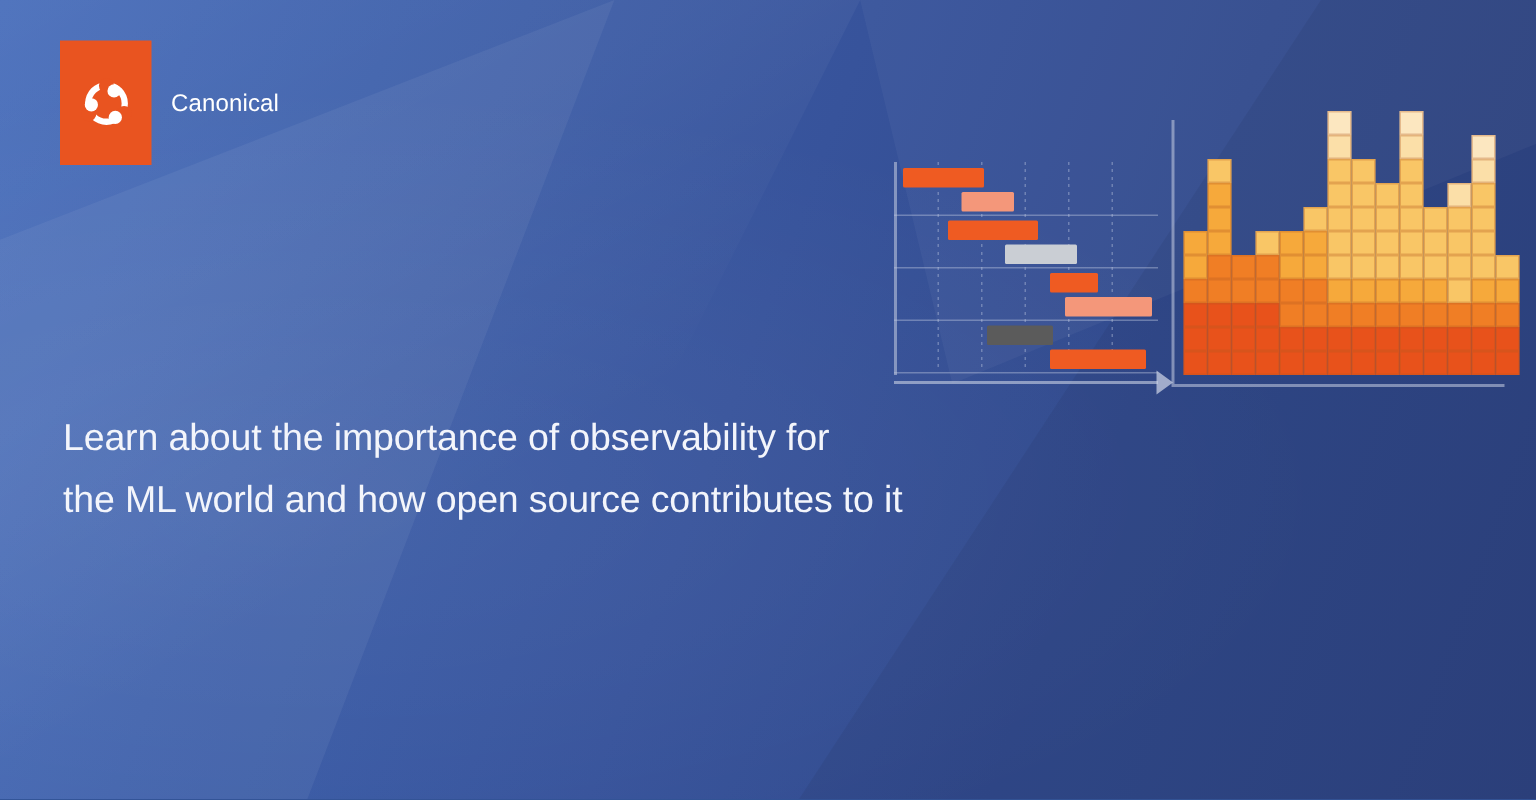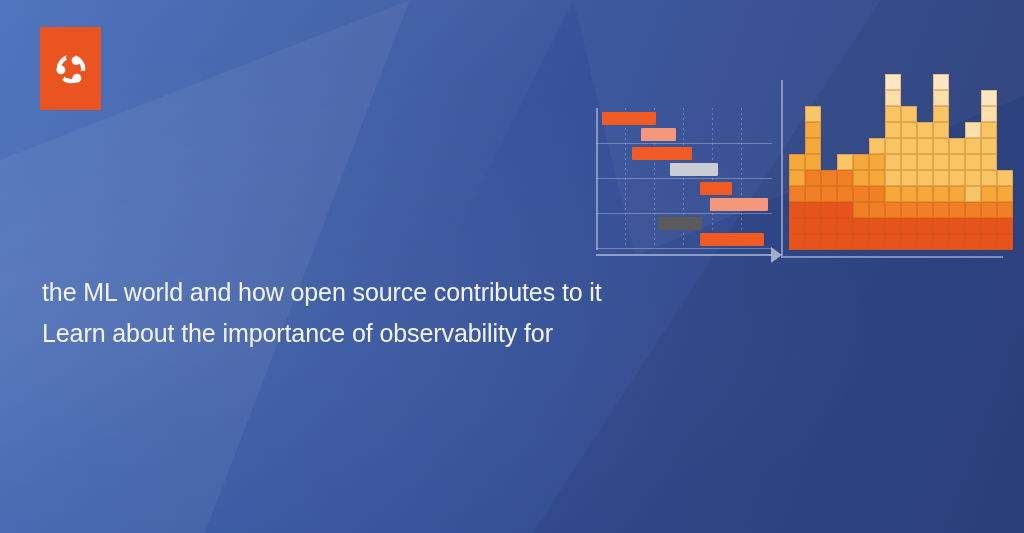--- a/index.html
+++ b/index.html
@@ -80,26 +80,27 @@
           <circle cx="50" cy="22" r="12" fill="#E95420"></circle>
           <circle cx="22" cy="66" r="12" fill="#E95420"></circle>
           <circle cx="78" cy="66" r="12" fill="#E95420"></circle>
           <circle cx="62" cy="30" r="10.5" fill="#ffffff"></circle>
           <circle cx="26" cy="52" r="10.5" fill="#ffffff"></circle>
           <circle cx="64" cy="72" r="10.5" fill="#ffffff"></circle>
         </g>
       </svg>
     </div>
     <div class="logo-words">
+      <span class="logo-canonical">Canonical</span>
     </div>
   </div>
 
   <div id="subhead">
+    <span class="ln">Learn about the importance of observability for</span>
     <span class="ln">the ML world and how open source contributes to it</span>
-    <span class="ln">Learn about the importance of observability for</span>
   </div>
 
   <div id="gantt">
     <div class="g-yaxis"></div>
     <div class="g-xaxis">
       <div class="g-arrow"></div>
     </div>
     <div id="gantt-gridlines">
         <div class="g-rowline" style="top: 35px;"></div>
         <div class="g-rowline" style="top: 70px;"></div>

